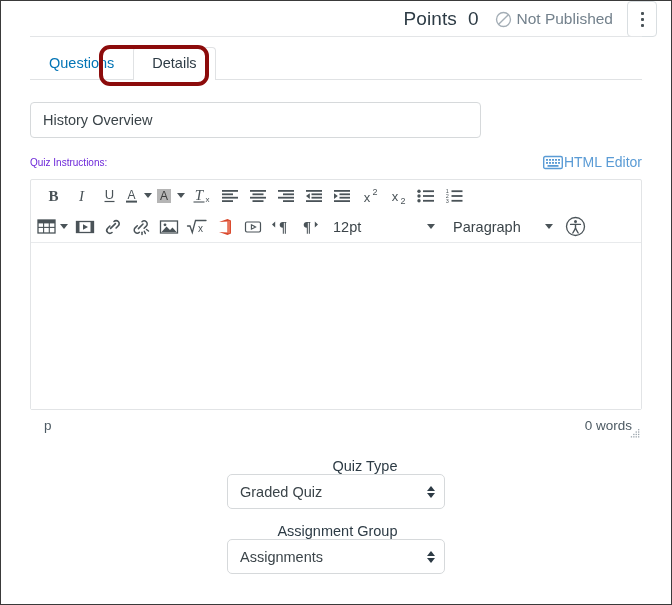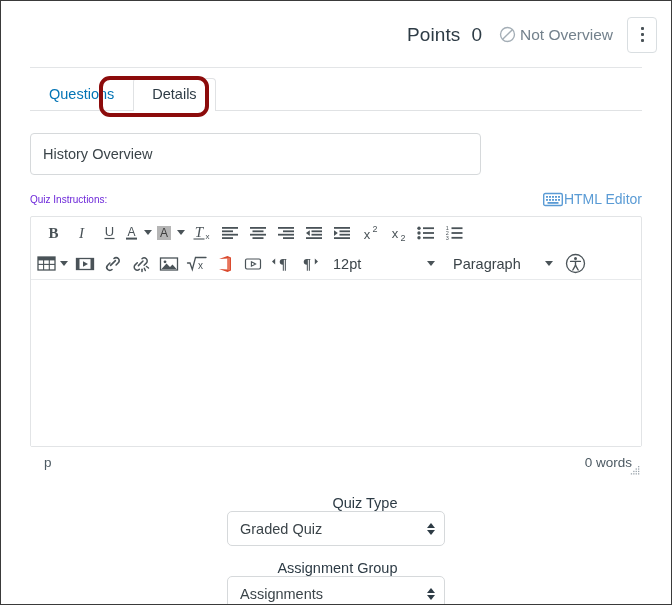--- a/index.html
+++ b/index.html
@@ -18,21 +18,21 @@
   .page-frame {
     position: absolute;
     inset: 0;
     border: 1px solid #3a3a3a;
     background: #fff;
     overflow: hidden;
   }
 
   
   .header {
-    height: 67px;
+    height: 36px;
     display: flex;
     align-items: center;
     justify-content: flex-end;
     padding: 0 14px 0 0;
     position: relative;
   }
   .points-label {
     font-size: 19px;
     color: #2d3b45;
     letter-spacing: .1px;
@@ -127,21 +127,21 @@
     pointer-events: none;
     z-index: 5;
   }
 
   
   .content { padding: 0 29px; }
 
   .title-input {
     margin-top: 22px;
     width: 451px;
-    height: 42px;
+    height: 36px;
     border: 1px solid #d6d9db;
     border-radius: 4px;
     background: #fff;
     font-family: "Liberation Sans", sans-serif;
     font-size: 14.5px;
     color: #3b4449;
     padding: 0 12px;
     outline: none;
   }
 
@@ -295,21 +295,21 @@
 
   <div class="header">
     <span class="points-label">Points</span>
     <span class="points-value">0</span>
 
     <span class="publish-state">
       <svg class="no-icon" viewBox="0 0 20 20">
         <circle cx="10" cy="10" r="8.2" fill="none" stroke="#a4aeb6" stroke-width="1.6"></circle>
         <line x1="4.3" y1="15.7" x2="15.7" y2="4.3" stroke="#a4aeb6" stroke-width="1.6"></line>
       </svg>
-      <span>Not Overview</span>
+      <span>Not Published</span>
     </span>
 
     <div class="kebab-btn">
       <i></i>
       <i></i>
       <i></i>
     </div>
 
     <div class="header-rule"></div>
   </div>

